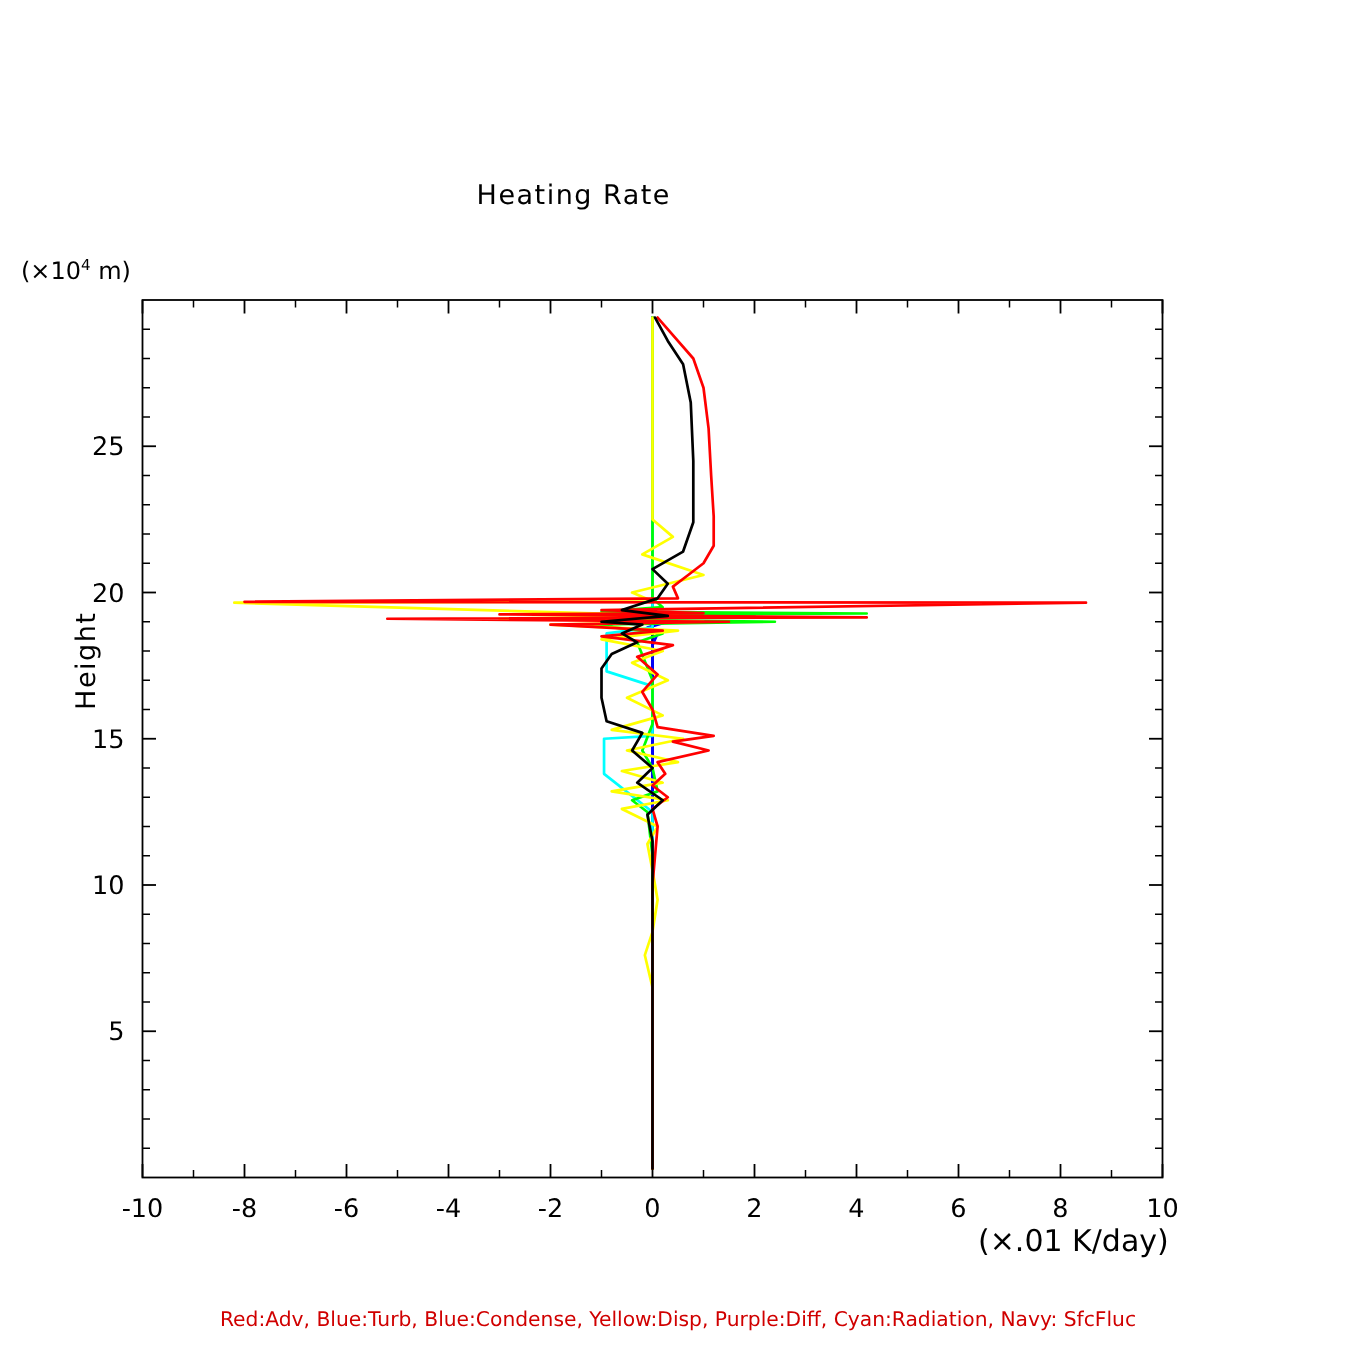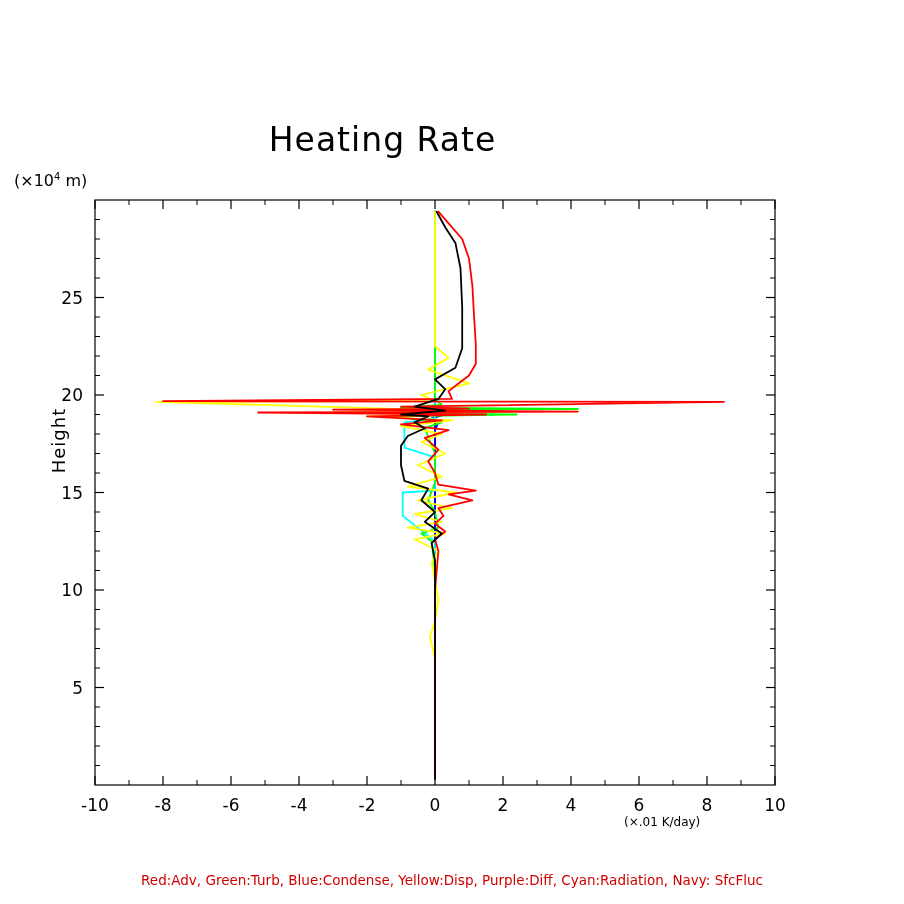--- a/index.html
+++ b/index.html
@@ -20,40 +20,40 @@
     left: 0; top: 0;
     width: 904px;
     height: 904px;
   }
   .title {
     position: absolute;
     left: 0;
     top: 120px;
     width: 765px;
     text-align: center;
-    font-size: 33px;
+    font-size: 18px;
     letter-spacing: 1px;
     color: #000;
   }
   .yunit {
     position: absolute;
     left: 14px;
     top: 155px;
     font-size: 16px;
     margin-top: 16px;
   }
   .yunit sup {
     font-size: 10px;
     vertical-align: super;
   }
   .xunit {
     position: absolute;
-    left: 624px;
+    left: 652px;
     top: 815px;
-    font-size: 12px;
+    font-size: 20px;
   }
   .ylabel {
     position: absolute;
     left: -12px;
     top: 430px;
     width: 140px;
     text-align: center;
     font-size: 18px;
     transform: rotate(-90deg);
     transform-origin: 50% 50%;
@@ -214,14 +214,14 @@
       <polyline points="435.0,779.1 435.0,551.0 435.0,473.0 435.0,414.5 435.0,356.0 435.0,211.7" fill="none" stroke="#a020f0" stroke-width="1.8" stroke-linejoin="round" stroke-linecap="round"></polyline>
       <polyline points="435.0,779.1 435.0,590.0 435.0,395.0 435.0,211.7" fill="none" stroke="#000080" stroke-width="1.8" stroke-linejoin="round" stroke-linecap="round"></polyline>
       <polyline points="435.0,779.1 435.0,590.0 435.0,512.0 435.0,453.5 435.0,430.1 438.4,422.3 431.6,418.4 445.2,414.5 428.2,412.5 440.1,410.6 435.0,404.8 435.0,385.3 435.0,317.0 435.0,211.7" fill="none" stroke="#0000ff" stroke-width="1.8" stroke-linejoin="round" stroke-linecap="round"></polyline>
       <polyline points="435.0,779.1 435.0,541.3 402.7,515.9 402.7,492.5 435.0,490.6 435.0,457.4 404.4,447.6 404.4,422.3 435.0,418.4 435.0,406.7 435.0,356.0 435.0,211.7" fill="none" stroke="#00ffff" stroke-width="1.8" stroke-linejoin="round" stroke-linecap="round"></polyline>
       <polyline points="435.0,779.1 435.0,629.0 435.0,570.5 431.6,541.3 421.4,533.5 438.4,527.6 435.0,512.0 428.2,500.3 435.0,482.7 435.0,453.5 424.8,428.2 441.8,422.3 394.2,416.4 516.6,414.5 350.0,412.5 503.0,410.6 384.0,409.6 577.8,409.0 401.0,407.7 441.8,404.8 435.0,398.9 435.0,375.5 435.0,297.5 435.0,211.7" fill="none" stroke="#00ff00" stroke-width="1.8" stroke-linejoin="round" stroke-linecap="round"></polyline>
       <polyline points="435.0,779.1 435.0,658.3 429.9,636.8 435.0,621.2 438.4,599.8 435.0,580.3 431.6,562.7 438.4,551.0 414.6,539.3 445.2,533.5 407.8,527.6 441.8,521.8 414.6,514.0 452.0,508.1 418.0,500.3 455.4,492.5 407.8,486.6 441.8,476.9 418.0,465.2 445.2,453.5 421.4,441.8 441.8,434.0 401.0,426.2 452.0,420.4 367.0,416.4 469.0,414.5 333.0,412.5 452.0,410.6 156.2,401.8 435.0,400.9 421.4,395.0 469.0,383.3 428.2,369.6 448.6,357.9 435.0,346.3 435.0,297.5 435.0,211.7" fill="none" stroke="#ffff00" stroke-width="1.8" stroke-linejoin="round" stroke-linecap="round"></polyline>
       <polyline points="435.0,779.1 435.0,726.5 435.0,668.0 435.0,629.0 435.0,590.0 436.7,570.5 438.4,551.0 435.0,539.3 445.2,531.5 435.0,523.7 443.5,515.9 438.4,508.1 472.4,500.3 448.6,494.4 475.8,490.6 438.4,484.7 435.0,473.0 428.2,461.3 438.4,449.6 424.8,437.9 448.6,430.1 401.0,424.3 441.8,420.4 367.0,416.4 486.0,414.5 258.2,412.5 577.8,411.6 333.0,409.6 469.0,408.7 401.0,406.7 724.0,401.8 163.0,401.2 452.0,398.9 448.6,391.1 458.8,383.3 469.0,375.5 475.8,363.8 475.8,344.3 474.1,317.0 472.4,285.8 469.0,258.5 462.2,239.0 448.6,223.4 438.4,211.7" fill="none" stroke="#ff0000" stroke-width="1.8" stroke-linejoin="round" stroke-linecap="round"></polyline>
       <polyline points="435.0,779.1 435.0,609.5 435.0,560.8 431.6,543.2 441.8,533.5 424.8,521.8 435.0,512.0 421.4,500.3 428.2,488.6 404.4,480.8 401.0,465.2 401.0,445.7 407.8,436.0 424.8,428.2 414.6,422.3 428.2,416.4 401.0,414.5 445.2,410.6 414.6,406.7 438.4,398.9 445.2,389.2 435.0,379.4 455.4,367.7 462.2,348.2 462.2,307.3 460.5,268.3 455.4,242.9 445.2,227.3 436.7,211.7" fill="none" stroke="#000000" stroke-width="1.8" stroke-linejoin="round" stroke-linecap="round"></polyline>
     </svg>
 
-  <div class="legend">Red:Adv, Green:Turb, Blue:Condense, Yellow:Disp, Purple:Diff, Cyan:Radiation, Navy: SfcFluc</div>
+  <div class="legend">Red:Adv, Blue:Turb, Blue:Condense, Yellow:Disp, Purple:Diff, Cyan:Radiation, Navy: SfcFluc</div>
 </div>
 
 </body></html>

